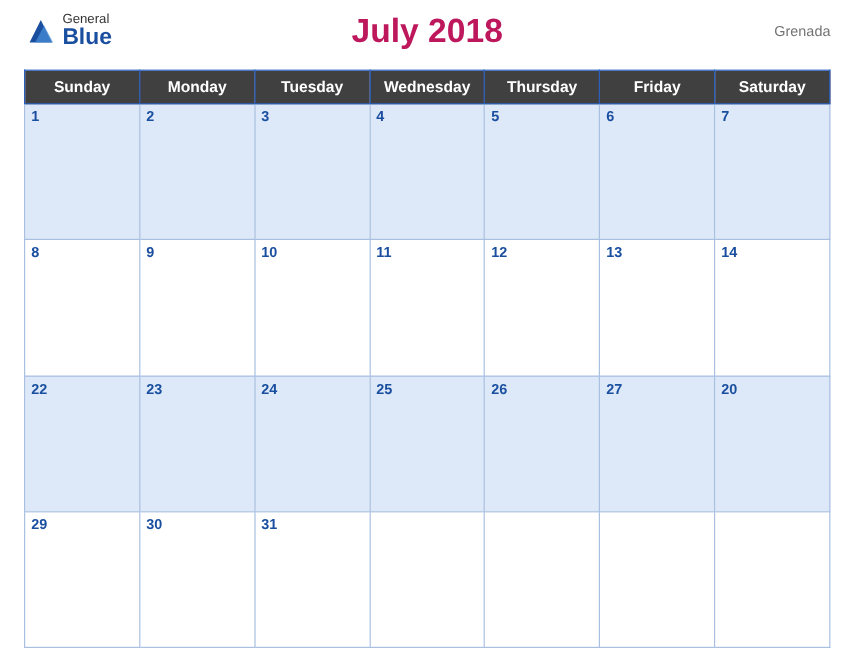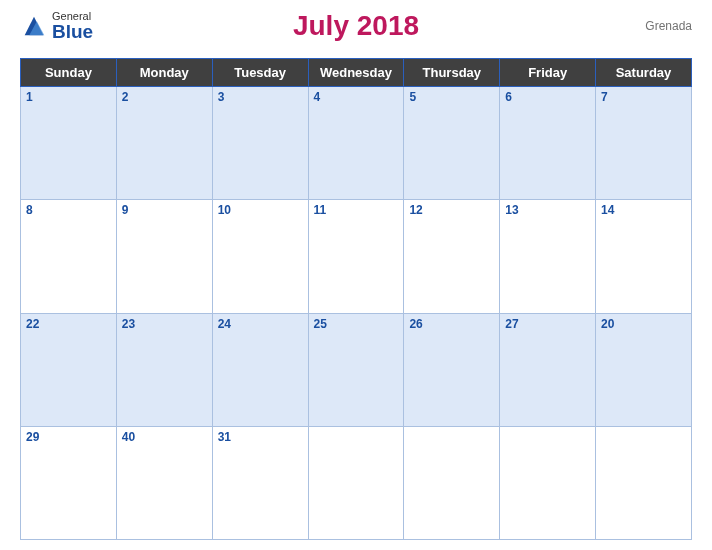--- a/index.html
+++ b/index.html
@@ -177,21 +177,21 @@
         <td><span class="day-num">22</span></td>
         <td><span class="day-num">23</span></td>
         <td><span class="day-num">24</span></td>
         <td><span class="day-num">25</span></td>
         <td><span class="day-num">26</span></td>
         <td><span class="day-num">27</span></td>
         <td><span class="day-num">20</span></td>
       </tr>
       <tr>
         <td><span class="day-num">29</span></td>
-        <td><span class="day-num">40</span></td>
+        <td><span class="day-num">30</span></td>
         <td><span class="day-num">31</span></td>
         <td class="empty"></td>
         <td class="empty"></td>
         <td class="empty"></td>
         <td class="empty"></td>
       </tr>
     </tbody>
 </table>
 
 </body></html>

